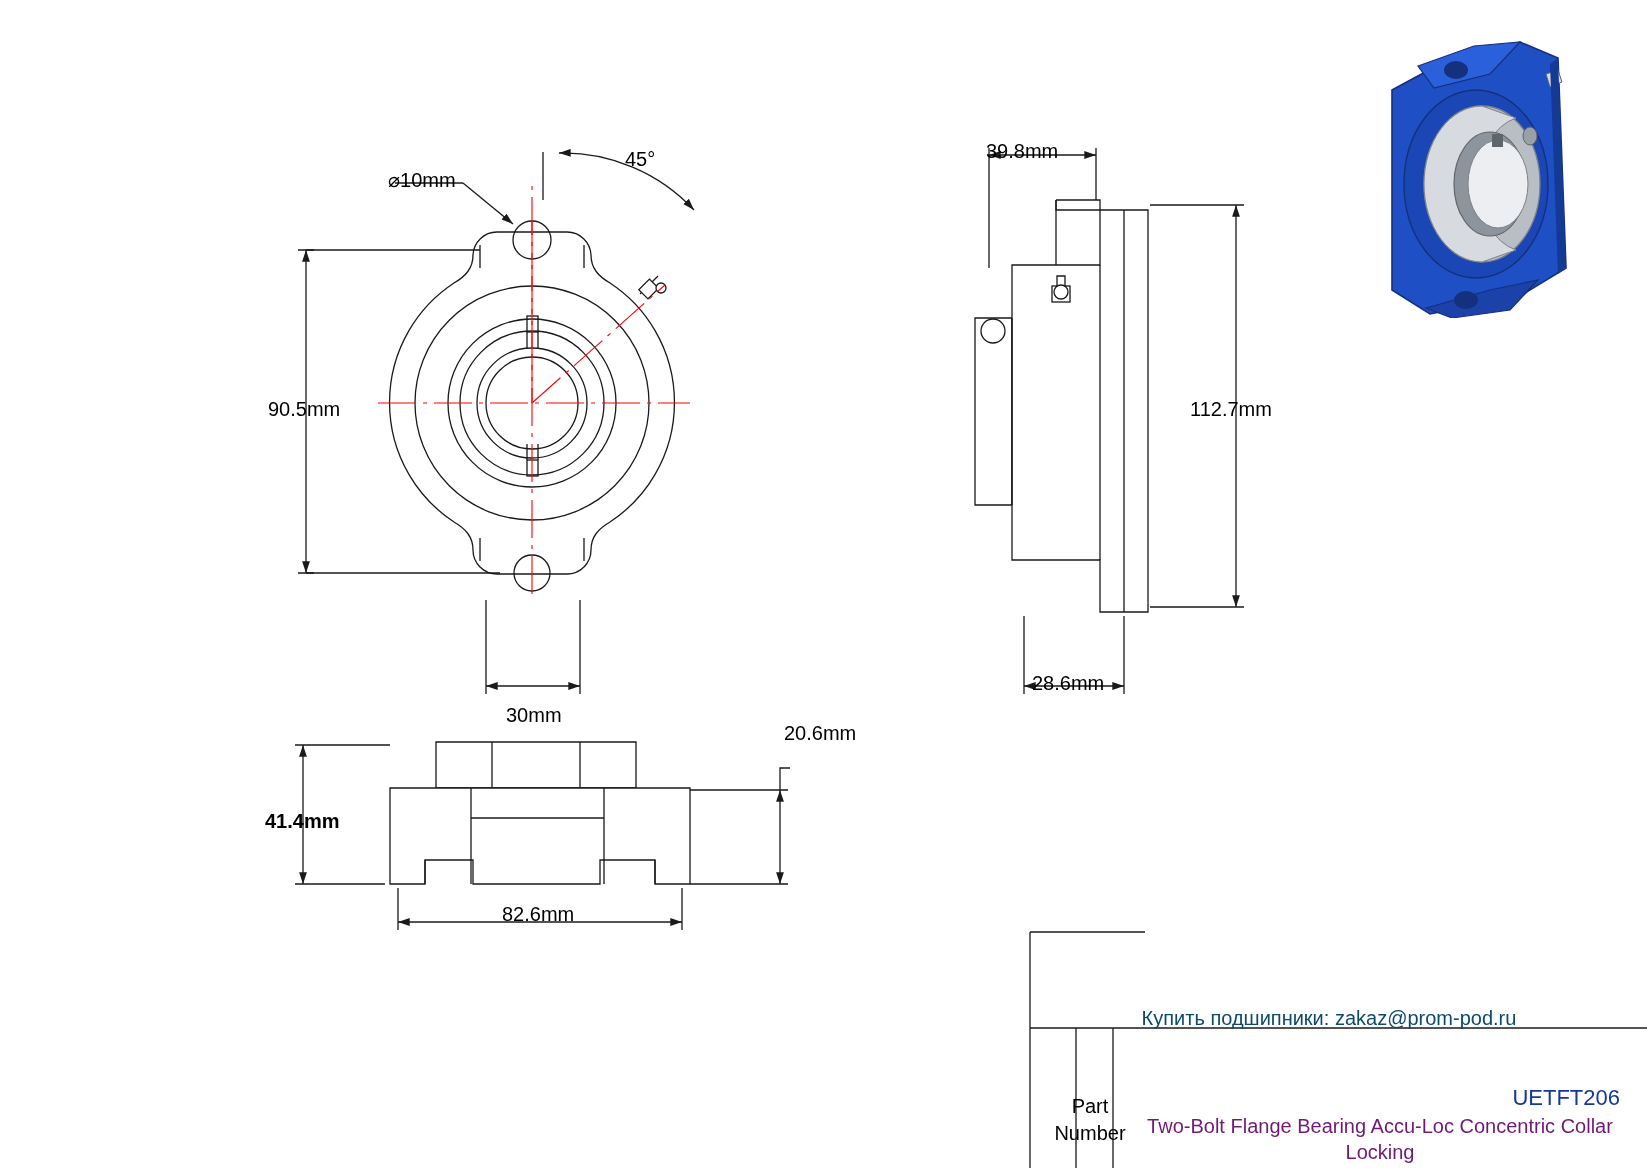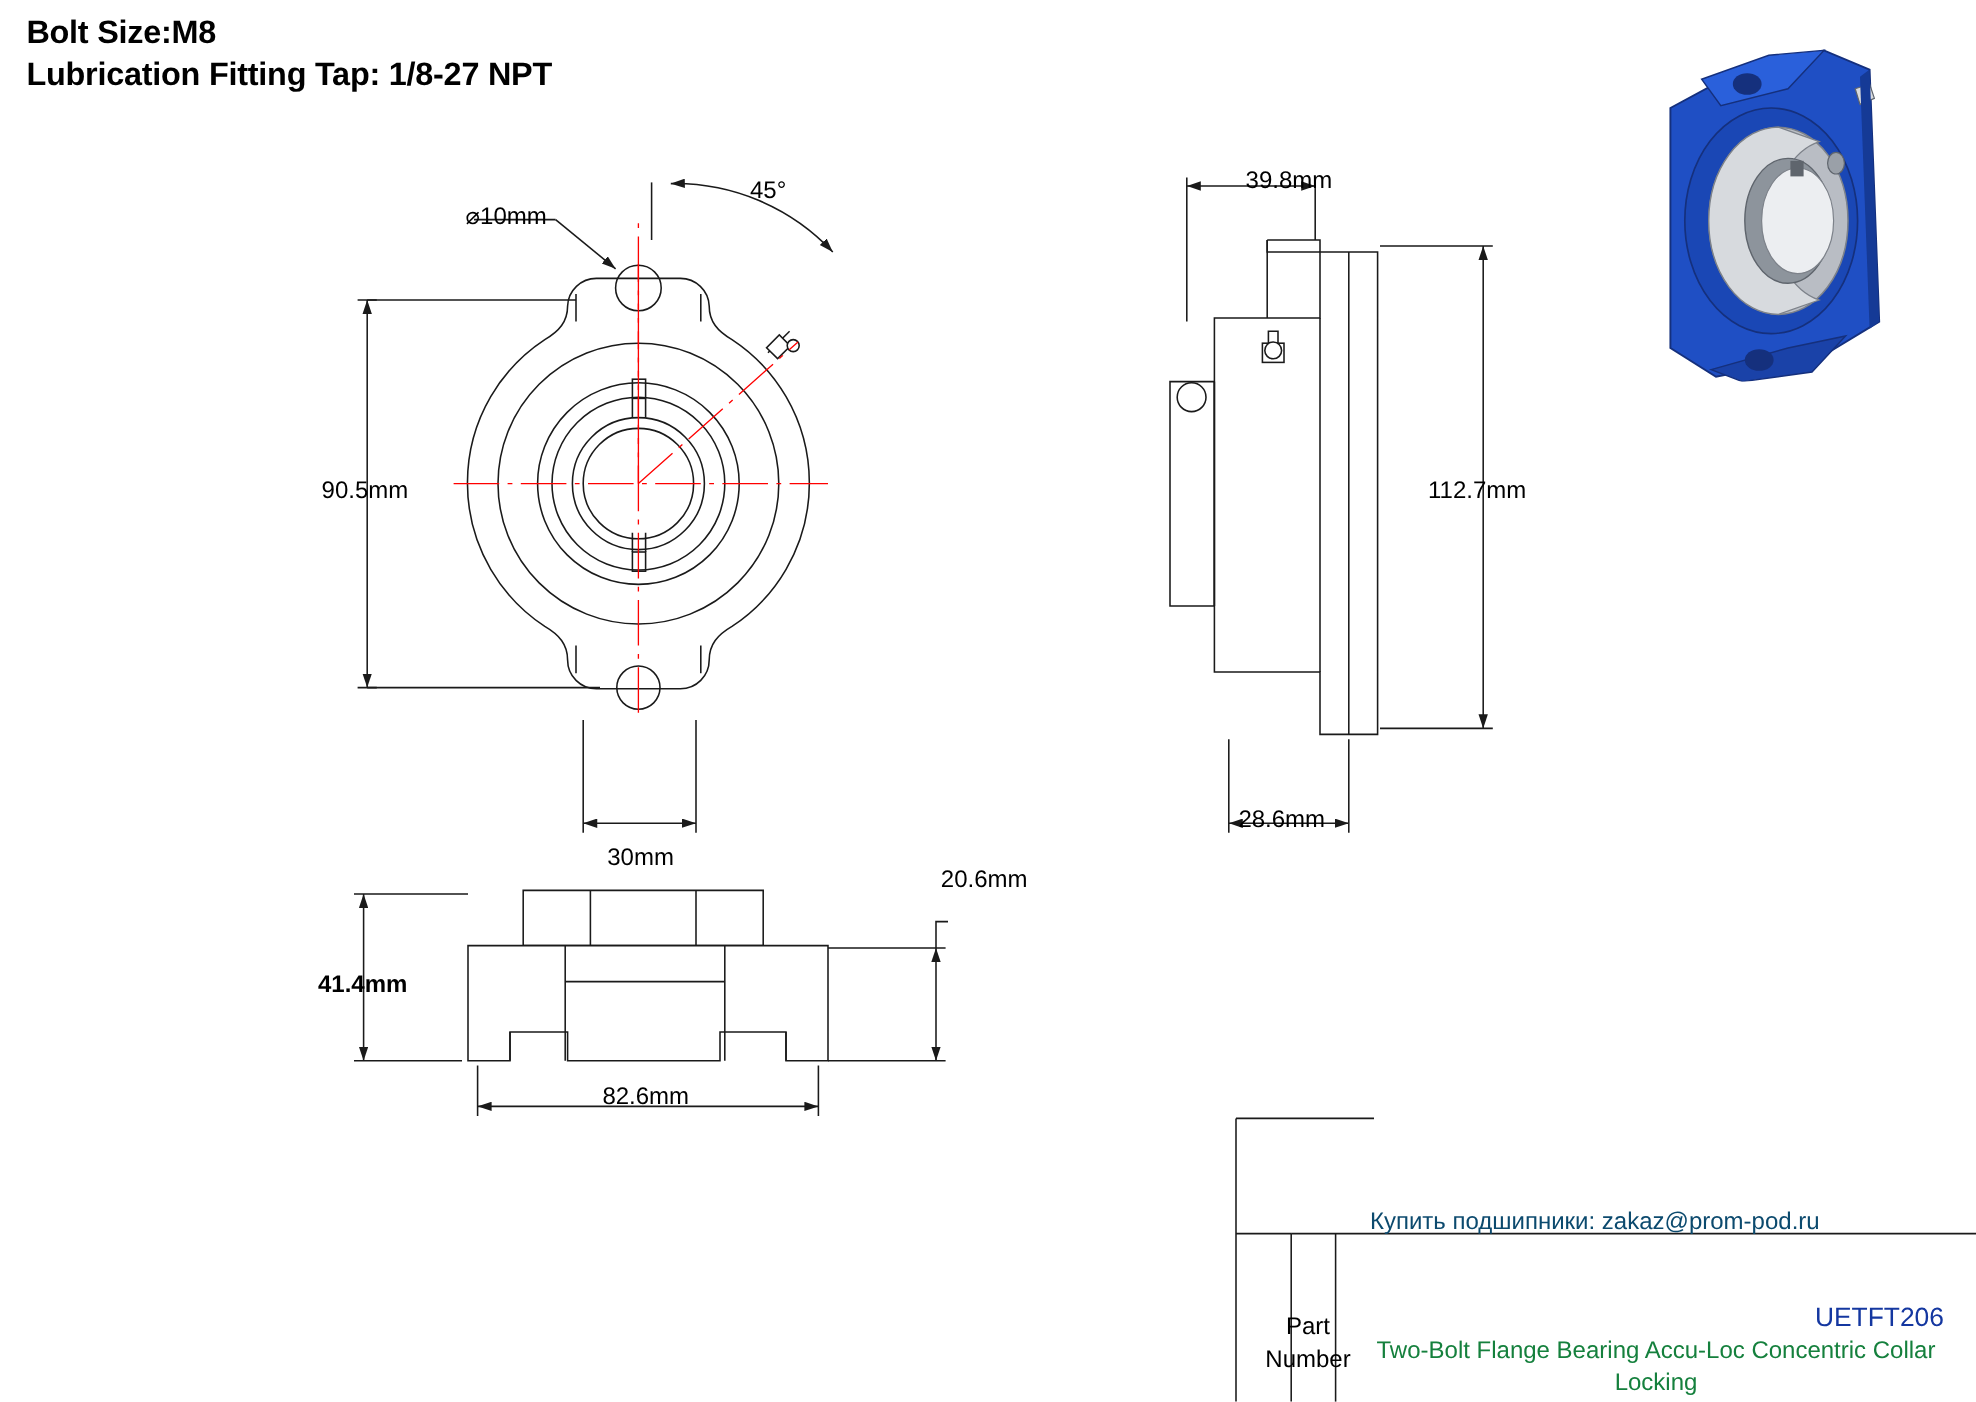--- a/index.html
+++ b/index.html
@@ -85,40 +85,36 @@
     color: #1437a0;
   }
   .tb-desc {
     position: absolute;
     left: 110px;
     top: 128px;
     width: 480px;
     text-align: center;
     font-size: 20px;
     line-height: 1.3;
-    color: #15803d;
+    color: #701a75;
   }
   
   .render {
     position: absolute;
     left: 1370px;
     top: 28px;
     width: 250px;
     height: 290px;
   }
 </style>
 </head>
 <body>
 
 <div class="sheet">
 
-  <div class="notes">
-    <div>Bolt Size:M8</div>
-    <div>Lubrication Fitting Tap: 1/8-27 NPT</div>
-  </div>
 
   <svg class="layer" viewBox="0 0 1647 1168">
     <defs>
       <marker id="arrow" markerWidth="10" markerHeight="10" refX="9" refY="3" orient="auto" markerUnits="strokeWidth">
         <path d="M0,0 L9,3 L0,6 z" fill="#1a1a1a"></path>
       </marker>
       <marker id="arrowStart" markerWidth="10" markerHeight="10" refX="0" refY="3" orient="auto" markerUnits="strokeWidth">
         <path d="M9,0 L0,3 L9,6 z" fill="#1a1a1a"></path>
       </marker>
     </defs>
@@ -268,21 +264,21 @@
         <path d="M 1113,1028 L 1113,1168"></path>
       </g>
     </g>
   </svg>
 
   <div class="dim" style="left:388px; top:168px;">⌀10mm</div>
   <div class="dim" style="left:625px; top:148px;">45°</div>
   <div class="dim" style="left:268px; top:398px;">90.5mm</div>
   <div class="dim" style="left:506px; top:672px;margin-top:32px;">30mm</div>
 
-  <div class="dim" style="left:1038px; top:140px;">39.8mm</div>
+  <div class="dim" style="left:986px; top:140px;">39.8mm</div>
   <div class="dim" style="left:1190px; top:398px;">112.7mm</div>
   <div class="dim" style="left:1032px; top:672px;">28.6mm</div>
 
   <div class="dim" style="left:265px; top:810px;font-weight:bold;">41.4mm</div>
   <div class="dim" style="left:784px; top:722px;">20.6mm</div>
   <div class="dim" style="left:502px; top:903px;">82.6mm</div>
 
   <div class="render">
     <svg width="250" height="290" viewBox="0 0 250 290">
 

